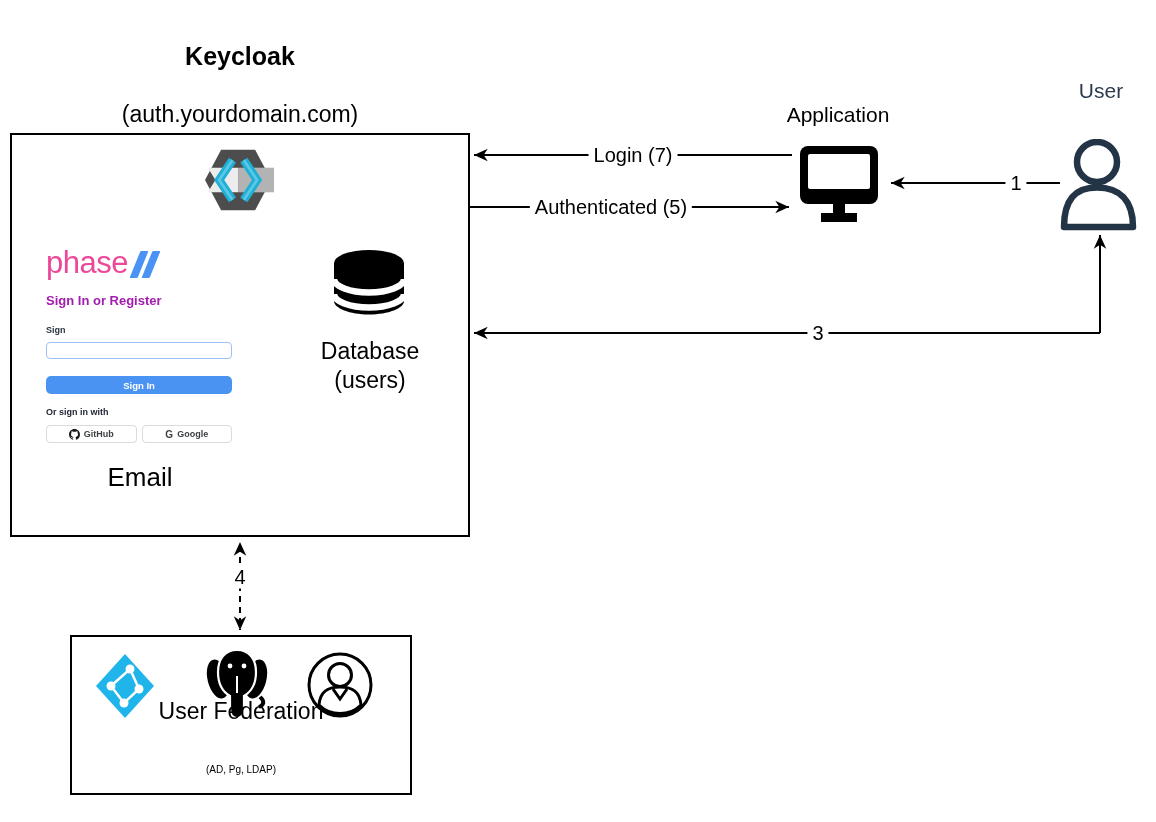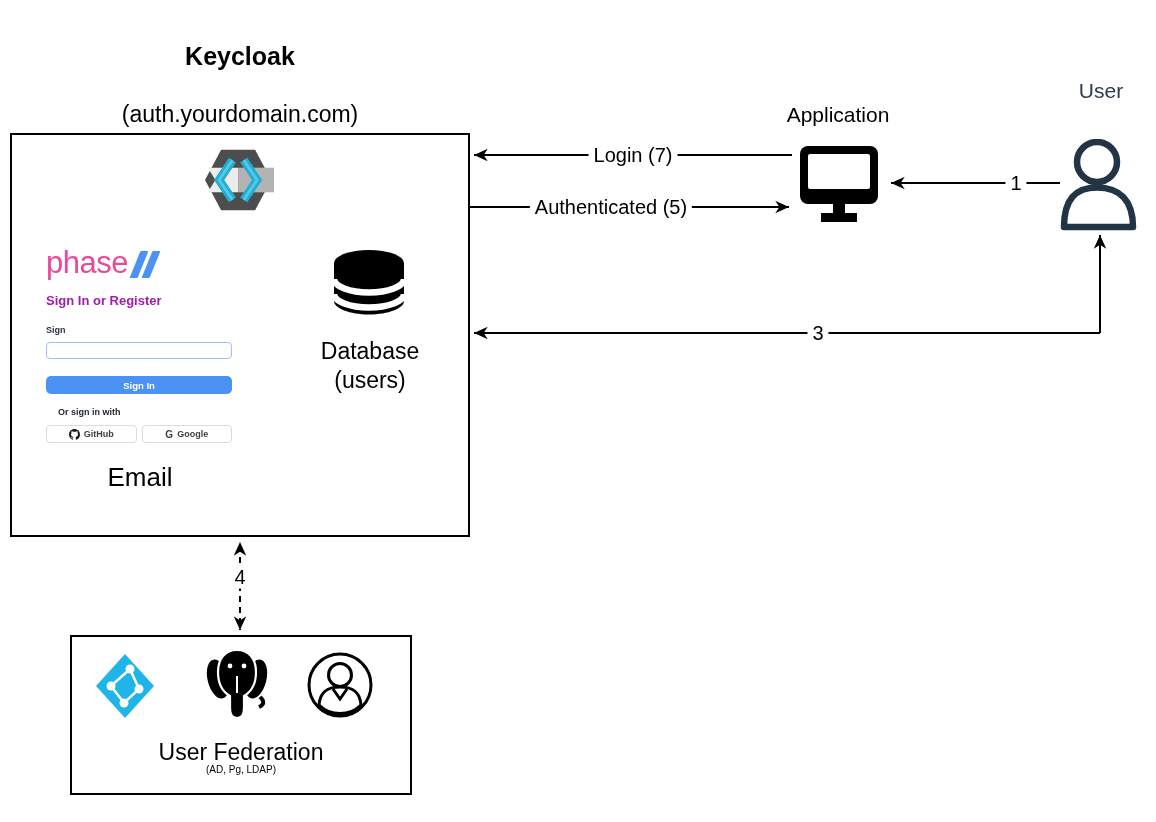--- a/index.html
+++ b/index.html
@@ -27,21 +27,21 @@
   .slash.s1 { background:#4a92f4; }
   .slash.s2 { background:#4a92f4; }
   .form-heading { left:46px; top:293px; font-size:13px; font-weight:bold; color:#a21caf; }
   .email-label { left:46px; top:325px; font-size:9px; font-weight:bold; color:#2b3442; }
   .email-input { left:46px; top:342px; width:186px; height:17px; border:1.5px solid #9dc0f8;
     border-radius:4px; background:#fff; font-size:10px; padding:0 5px;
     font-family:"Liberation Sans", sans-serif; }
   .signin-btn { left:46px; top:376px; width:186px; height:18px; background:#4b93f3; border:none;
     border-radius:5px; color:#fff; font-size:9.5px; font-weight:bold; cursor:pointer;
     font-family:Liberation Sans, sans-serif; }
-  .divider-label { left:46px; top:407px; font-size:9px; font-weight:bold; color:#1c2430;margin-left:12px; }
+  .divider-label { left:46px; top:407px; font-size:9px; font-weight:bold; color:#1c2430; }
   .oauth-row { left:46px; top:425px; width:186px; display:flex; gap:5px; }
   .oauth-btn { flex:1; height:18px; background:#fff; border:1px solid #d8dbe0; border-radius:4px;
     display:flex; align-items:center; justify-content:center; gap:4px; font-size:9px;
     color:#3c4043; font-weight:bold; cursor:pointer; font-family:"Liberation Sans", sans-serif; }
   .g-glyph { font-size:10px; font-weight:bold; color:#3c4043; }
 
   .login-caption { left:60px; top:462px; width:160px; font-size:26px; }
 
   
   .db-icon { left:333px; top:249px; width:72px; height:67px; }
@@ -52,21 +52,21 @@
   .app-label { left:768px; top:103px; width:140px; font-size:21px; }
   .monitor-icon { left:799px; top:145px; width:80px; height:78px; }
   .user-label { left:1051px; top:79px; width:100px; font-size:21px; color:#2d3b4e; }
   .person-icon { left:1060px; top:139px; width:78px; height:92px; }
 
   
   .fed-box { left:70px; top:635px; width:342px; height:160px; border:2px solid #000; background:#fff; }
   .ad-icon { left:94px; top:652px; width:62px; height:66px; }
   .pg-icon { left:203px; top:646px; width:68px; height:74px; }
   .ldap-icon { left:307px; top:652px; width:66px; height:66px; }
-  .fed-title { left:70px; top:739px; width:342px; font-size:23px; }
+  .fed-title { left:70px; top:698px; width:342px; font-size:23px; }
   .fed-subtitle { left:70px; top:764px; width:342px; font-size:10px; }
 
   
   .overlay { left:0; top:0; pointer-events:none; }
   .conn { stroke:#000; stroke-width:2; fill:none; }
   .conn.dashed { stroke-dasharray:6 5; }
   .line-label { position:absolute; transform:translate(-50%,-50%); background:#fff;
     padding:0 5px; font-size:20px; white-space:nowrap; }
 </style>
 </head>

